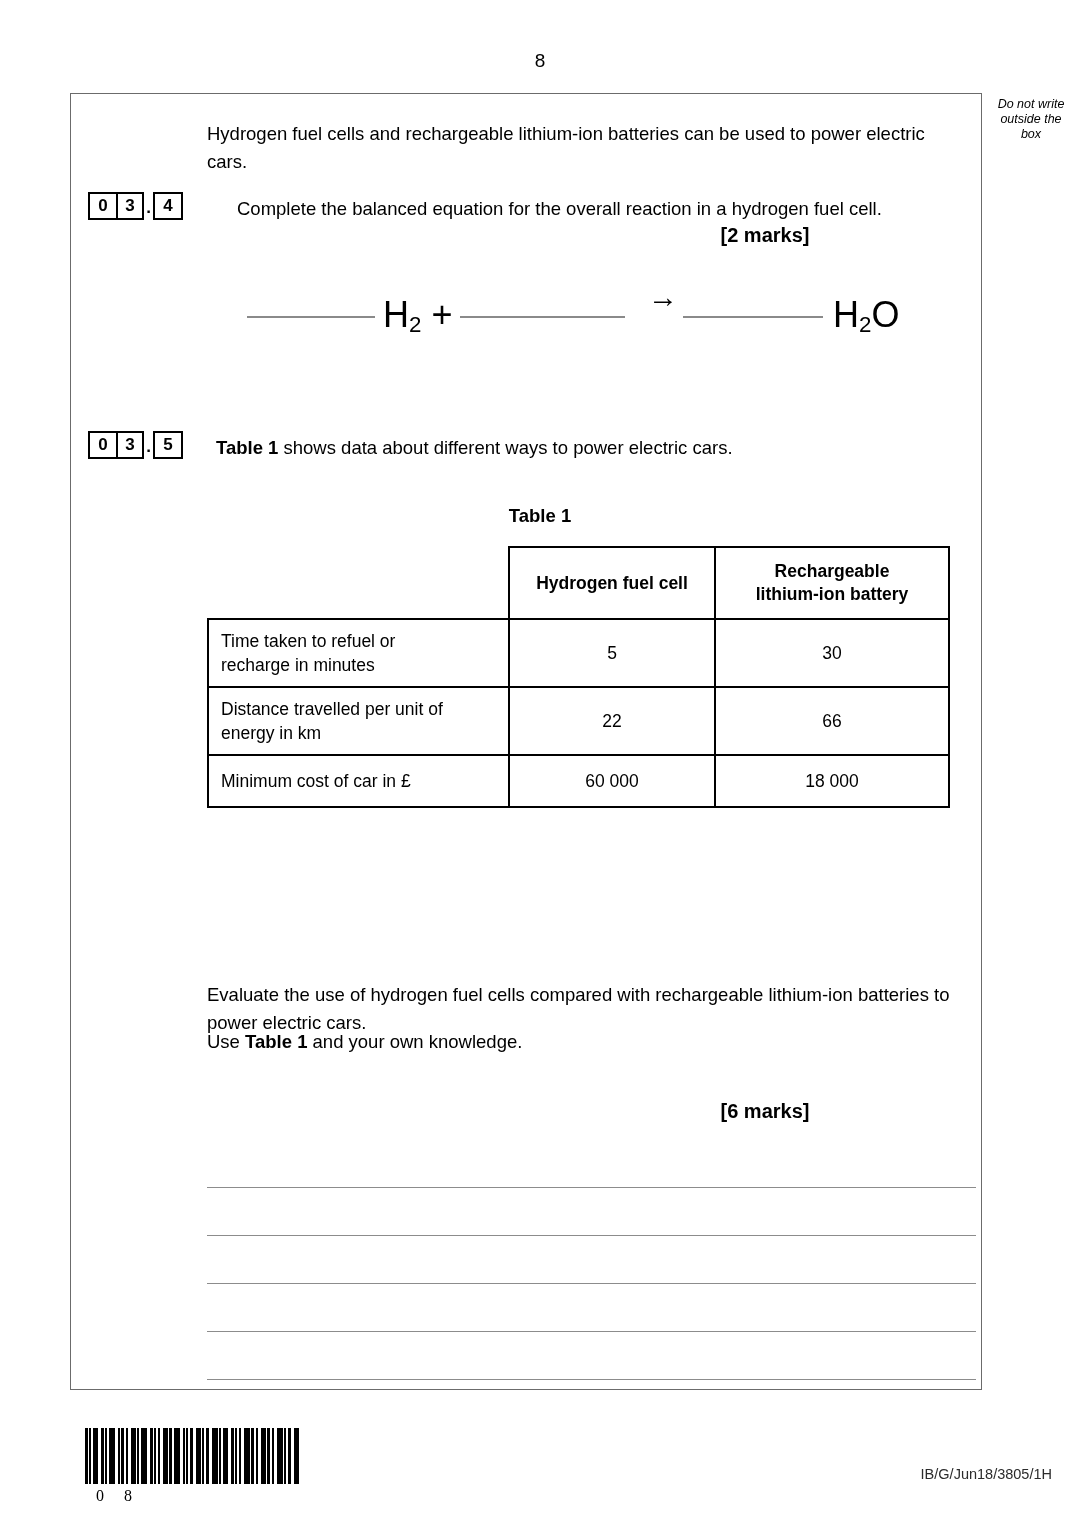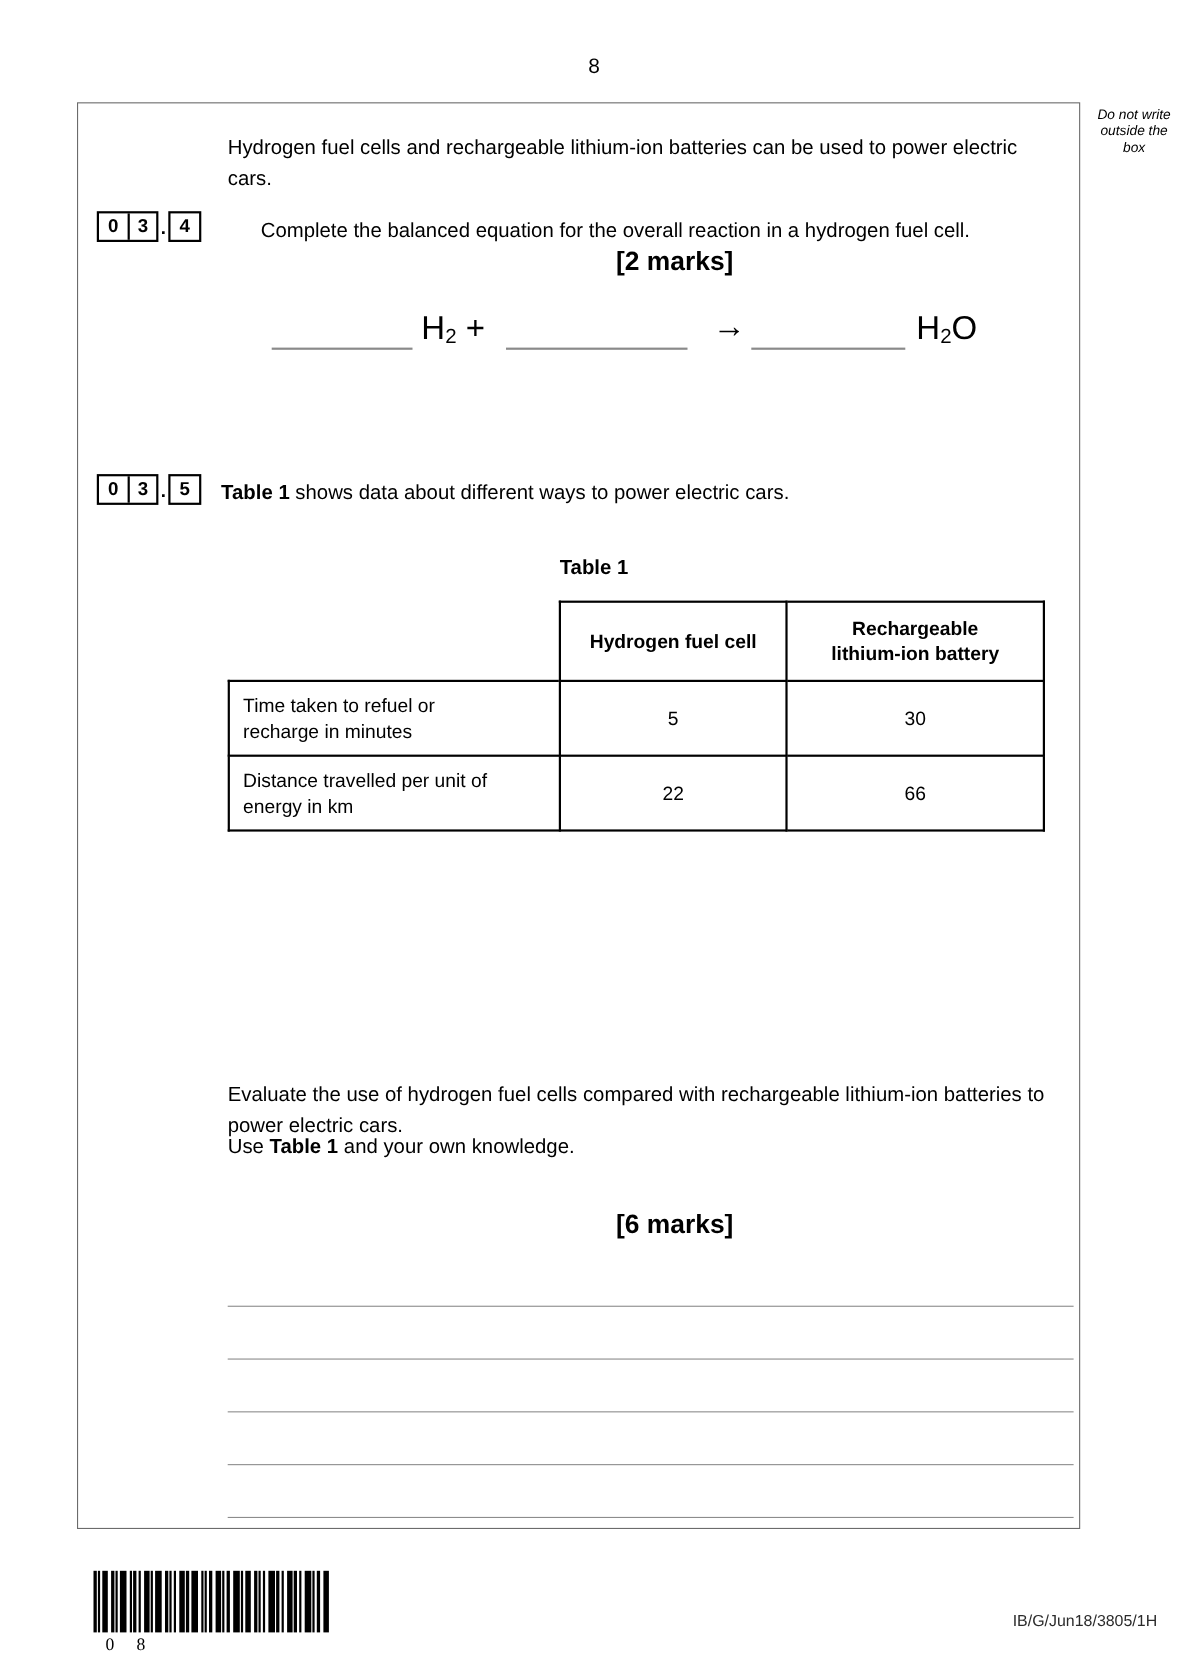--- a/index.html
+++ b/index.html
@@ -94,43 +94,44 @@
 
   
   .body-text {
     position: absolute;
     font-size: 18.5px;
     line-height: 28px;
   }
   .b { font-weight: bold; }
   .marks {
     position: absolute;
-    font-size: 24px;
-    font-weight: bold;
-    text-align: left;
+    font-size: 20px;
+    font-weight: bold;
+    text-align: center;
   }
 
   
   .equation {
     position: absolute;
     left: 205px;
     top: 272px;
     width: 760px;
     height: 56px;
   }
   .eq-blank {
     position: absolute;
     border-bottom: 2px solid #8a8a8a;
     height: 0;
   }
   .eq-term {
     position: absolute;
-    font-size: 30px;
+    font-size: 36px;
     line-height: 30px;
     white-space: nowrap;
+    margin-top: 16px;
   }
   .eq-term sub {
     font-size: 0.62em;
     vertical-align: -0.22em;
   }
   .eq-arrow {
     position: absolute;
     font-size: 30px;
     line-height: 30px;
   }
@@ -261,21 +262,21 @@
 
 <div class="qnum" style="left:88px; top:431px;">
   <div class="qnum-group">
     <div class="qnum-cell">0</div>
     <div class="qnum-cell">3</div>
   </div>
   <div class="qnum-dot">.</div>
   <div class="qnum-single">5</div>
 </div>
 
-<div class="body-text" style="left:201px; top:434px; width:740px;"><span class="b">Table 1</span><span> shows data about different ways to power electric cars.</span></div>
+<div class="body-text" style="left:216px; top:434px; width:740px;"><span class="b">Table 1</span><span> shows data about different ways to power electric cars.</span></div>
 
 <div class="table-caption">Table 1</div>
 
 <table class="data-table">
   <colgroup>
     <col class="c-label">
     <col class="c-val">
     <col class="c-val2">
   </colgroup>
   <thead>
@@ -300,20 +301,27 @@
       <td class="value-cell">30</td>
     </tr>
     <tr>
       <td class="label-cell">
         <span>Distance travelled per unit of</span><br>
         <span>energy in km</span>
       </td>
       <td class="value-cell">22</td>
       <td class="value-cell">66</td>
     </tr>
+    <tr>
+      <td class="label-cell" style="height:52px;">
+        <span>Minimum cost of car in £</span>
+      </td>
+      <td class="value-cell">60 000</td>
+      <td class="value-cell">18 000</td>
+    </tr>
   </tbody>
 </table>
 
 <div class="body-text" style="left:207px; top:981px; width:760px;">
   <span>Evaluate the use of hydrogen fuel cells compared with rechargeable lithium-ion</span>
   <span>batteries to power electric cars.</span>
 </div>
 
 <div class="body-text" style="left:207px; top:1028px; width:760px;"><span>Use </span><span class="b">Table 1</span><span> and your own knowledge.</span></div>
 

